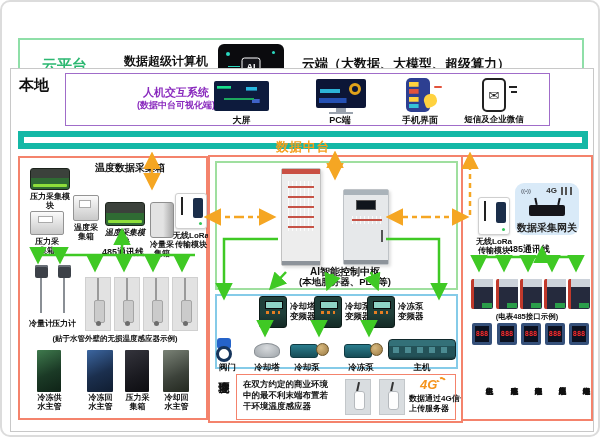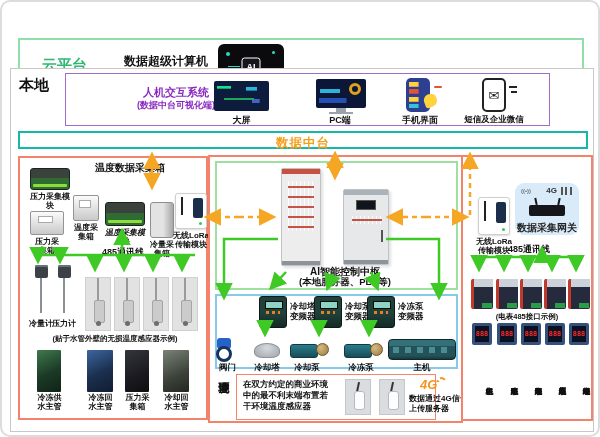--- a/index.html
+++ b/index.html
@@ -36,21 +36,21 @@
   .phoneblocks{background:
     linear-gradient(#ffd23f,#ffd23f) 20% 12%/40% 14% no-repeat,
     linear-gradient(#e2533c,#e2533c) 20% 38%/40% 14% no-repeat,
     linear-gradient(#ffd23f,#ffd23f) 20% 64%/40% 14% no-repeat,
     linear-gradient(#35c4d7,#35c4d7) 20% 88%/40% 12% no-repeat,#2d3f91;}
   .hand{background:#ffd23f;border-radius:45% 45% 50% 20%;transform:rotate(-20deg);}
   .msgphone{border:2px solid #222;border-radius:5px;background:#fff;color:#222;display:flex;align-items:center;justify-content:center;font-size:13px;}
   .sline{background:#222;height:1.5px;}
 
   
-  .banner{border:2px solid #14b8a6;}
+  .banner{border:6px solid #14b8a6;}
   .bannertxt{color:#f59e1a;font-weight:bold;font-size:12.5px;letter-spacing:1px;}
   .salmon{border:2px solid #f4836c;}
   .greenfrm{border:2px solid #9fdf9f;}
   .bluefrm{border:2px solid #85cbe8;}
 
   
   .gmod{background:linear-gradient(180deg,#3b413b 0 46%,#2f6b33 46% 100%);border:1px solid #1c231c;border-radius:3px;}
   .gmod:after{content:"";position:absolute;left:6%;right:6%;bottom:2px;height:3px;background:#8ede3a;border-radius:1px;}
   .greybox{background:linear-gradient(180deg,#fbfbfb,#c9c9c9);border:1px solid #949494;border-radius:2px;}
   .greybox:after{content:"";position:absolute;left:22%;top:18%;width:40%;height:22%;background:#fff;border:1px solid #aaa;}
@@ -125,20 +125,21 @@
     <div class="t b" style="left:122px;top:33px;font-size:12px;">温度采集箱</div>
     <div class="abs ai-img" style="left:198px;top:4px;width:66px;height:45px;">
       <span class="ai-chip">AI</span>
       <i class="dot" style="left:8px;top:8px;width:4px;height:4px;background:#2bd9c0;"></i>
       <i class="dot" style="left:14px;bottom:7px;width:3px;height:3px;background:#e6e6e6;"></i>
       <i class="dot" style="right:9px;top:7px;width:3px;height:3px;background:#2bd9c0;"></i>
       <i class="dot" style="right:7px;bottom:9px;width:4px;height:4px;background:#e6e6e6;"></i>
       <i style="left:10px;top:22px;width:12px;height:1px;background:#2bd9c0;"></i>
       <i style="right:9px;top:24px;width:12px;height:1px;background:#2bd9c0;"></i>
     </div>
+    <div class="t b" style="left:282px;top:15px;font-size:13px;">云端（大数据、大模型、超级算力）</div>
     <div class="t b" style="left:288px;top:37px;font-size:11px;">数据上云</div>
   </div>
 
   <div class="bx" style="left:8px;top:66px;width:584px;height:364px;border:1.5px solid #c8c8c8;">
     <div class="t b" style="left:8px;top:7px;font-size:15px;">本地</div>
 
     <div class="bx hmibox" style="left:54px;top:4px;width:485px;height:53px;">
       <div class="t b purp ctr" style="left:40px;top:11px;width:140px;font-size:11px;">人机交互系统</div>
       <div class="t b purp ctr" style="left:30px;top:25px;width:160px;font-size:9px;">(数据中台可视化端)</div>
 
@@ -256,21 +257,21 @@
       <div class="abs pumpbody" style="left:80px;top:187px;width:28px;height:14px;"></div>
       <i class="abs pumpcap" style="left:106px;top:186px;width:13px;height:13px;"></i>
       <div class="t b ctr" style="left:81px;top:205px;width:32px;font-size:8.5px;">冷却泵</div>
       <div class="abs pumpbody" style="left:134px;top:187px;width:28px;height:14px;"></div>
       <i class="abs pumpcap" style="left:160px;top:186px;width:13px;height:13px;"></i>
       <div class="t b ctr" style="left:135px;top:205px;width:32px;font-size:8.5px;">冷冻泵</div>
       <div class="abs host" style="left:178px;top:182px;width:68px;height:21px;"></div>
       <div class="t b ctr" style="left:196px;top:205px;width:32px;font-size:8.5px;">主机</div>
 
       <div class="t b" style="left:6px;top:216px;width:14px;font-size:11px;writing-mode:vertical-rl;text-orientation:upright;line-height:1.1;">空调环境</div>
-      <div class="bx" style="left:26px;top:217px;width:200px;height:46px;border:1.5px solid #f4836c;padding-left:36px;">
+      <div class="bx" style="left:26px;top:217px;width:220px;height:46px;border:1.5px solid #f4836c;padding-left:36px;">
         <div class="t b" style="left:6px;top:4px;width:92px;font-size:8.5px;line-height:1.3;">在双方约定的商业环境中的最不利末端布置若干环境温度感应器</div>
         <div class="abs esens" style="left:108px;top:4px;width:26px;height:36px;"></div>
         <div class="abs esens" style="left:142px;top:4px;width:26px;height:36px;"></div>
         <div class="t g4" style="left:183px;top:2px;font-size:13px;">4G</div>
         <i class="abs arc" style="left:200px;top:2px;width:9px;height:9px;transform:rotate(20deg);"></i>
         <i class="abs arc" style="left:198px;top:5px;width:5px;height:5px;transform:rotate(20deg);"></i>
         <div class="t b" style="left:172px;top:19px;width:64px;font-size:8px;line-height:1.25;">数据通过4G信号上传服务器</div>
       </div>
     </div>
 

